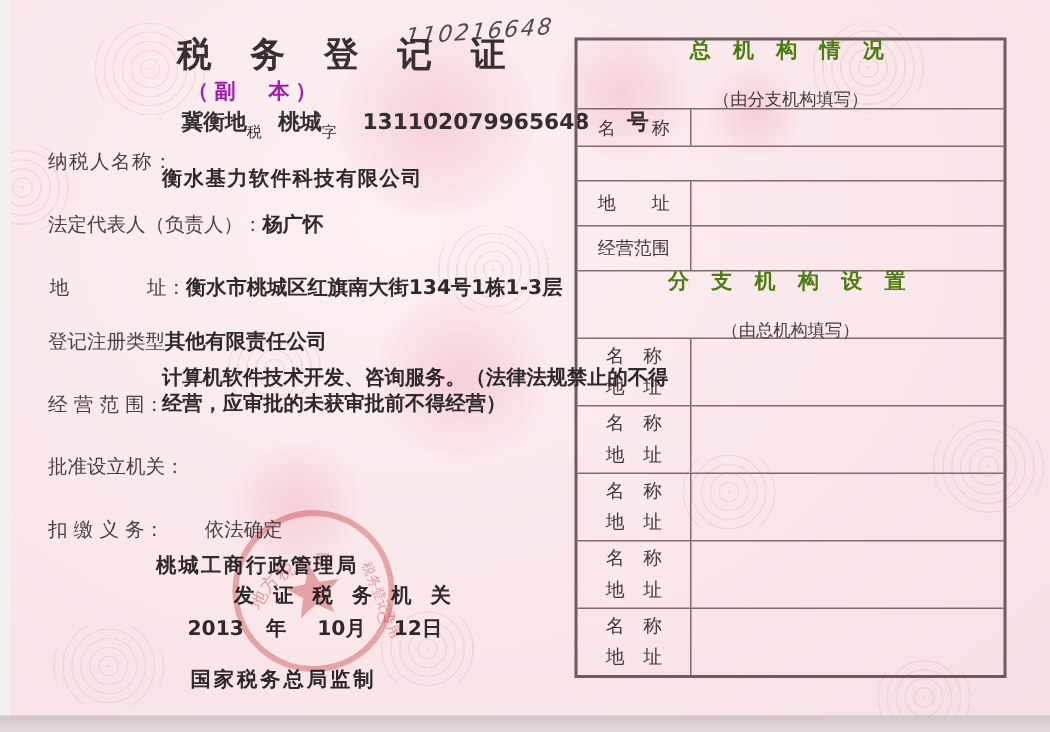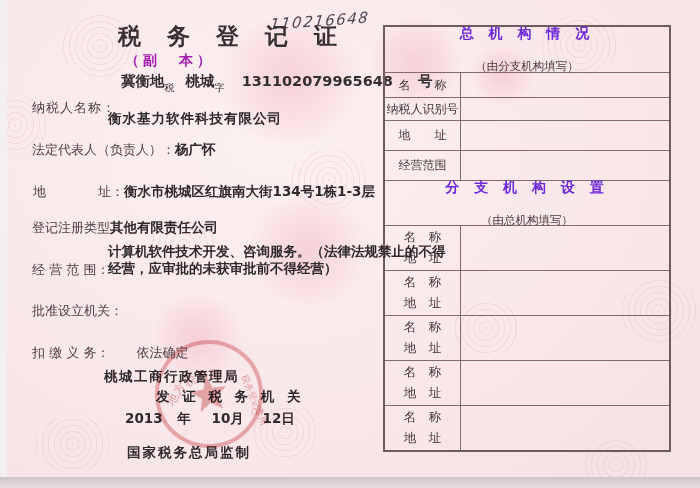--- a/index.html
+++ b/index.html
@@ -38,21 +38,21 @@
     background:radial-gradient(circle, rgba(242,180,194,.5) 0%,
       rgba(242,180,194,.22) 45%, rgba(242,180,194,0) 72%);}
   
   .rtable{
     position:absolute;left:383px;top:25px;width:288px;height:427px;
     border:2px solid #6f5b5f;display:flex;flex-direction:column;box-sizing:border-box;
   }
   .thead{border-bottom:1px solid #84686c;display:flex;flex-direction:column;
     align-items:center;justify-content:center;}
   .thead .t1{font-family:"DejaVu Serif","Liberation Serif",serif;
-    font-size:14px;font-weight:bold;letter-spacing:5px;color:#6d28d9;}
+    font-size:14px;font-weight:bold;letter-spacing:5px;color:#4d7c0f;}
   .thead .t2{font-family:"DejaVu Serif","Liberation Serif",serif;
     font-size:11.5px;color:#443c3e;margin-top:16px;}
   .trow{display:flex;border-bottom:1px solid #84686c;box-sizing:border-box;}
   .trow:last-child{border-bottom:none;}
   .tlabel{width:76px;border-right:1px solid #84686c;display:flex;
     align-items:center;justify-content:center;
     font-family:"DejaVu Serif","Liberation Serif",serif;
     font-size:12px;color:#3f3739;box-sizing:border-box;text-align:center;}
   .tvalue{flex:1;}
   .pair{flex:1;}
@@ -152,21 +152,20 @@
   <div class="thead" style="height:45px;">
     <div class="t1">总 机 构 情 况</div>
     <div class="t2">（由分支机构填写）</div>
   </div>
 
   <div class="trow" style="height:25px;">
     <div class="tlabel">名　　称</div>
     <div class="tvalue"></div>
   </div>
   <div class="trow" style="height:23px;">
-    <div class="tlabel">纳税人识别号</div>
     <div class="tvalue"></div>
   </div>
   <div class="trow" style="height:30px;">
     <div class="tlabel">地　　址</div>
     <div class="tvalue"></div>
   </div>
   <div class="trow" style="height:30px;">
     <div class="tlabel">经营范围</div>
     <div class="tvalue"></div>
   </div>

